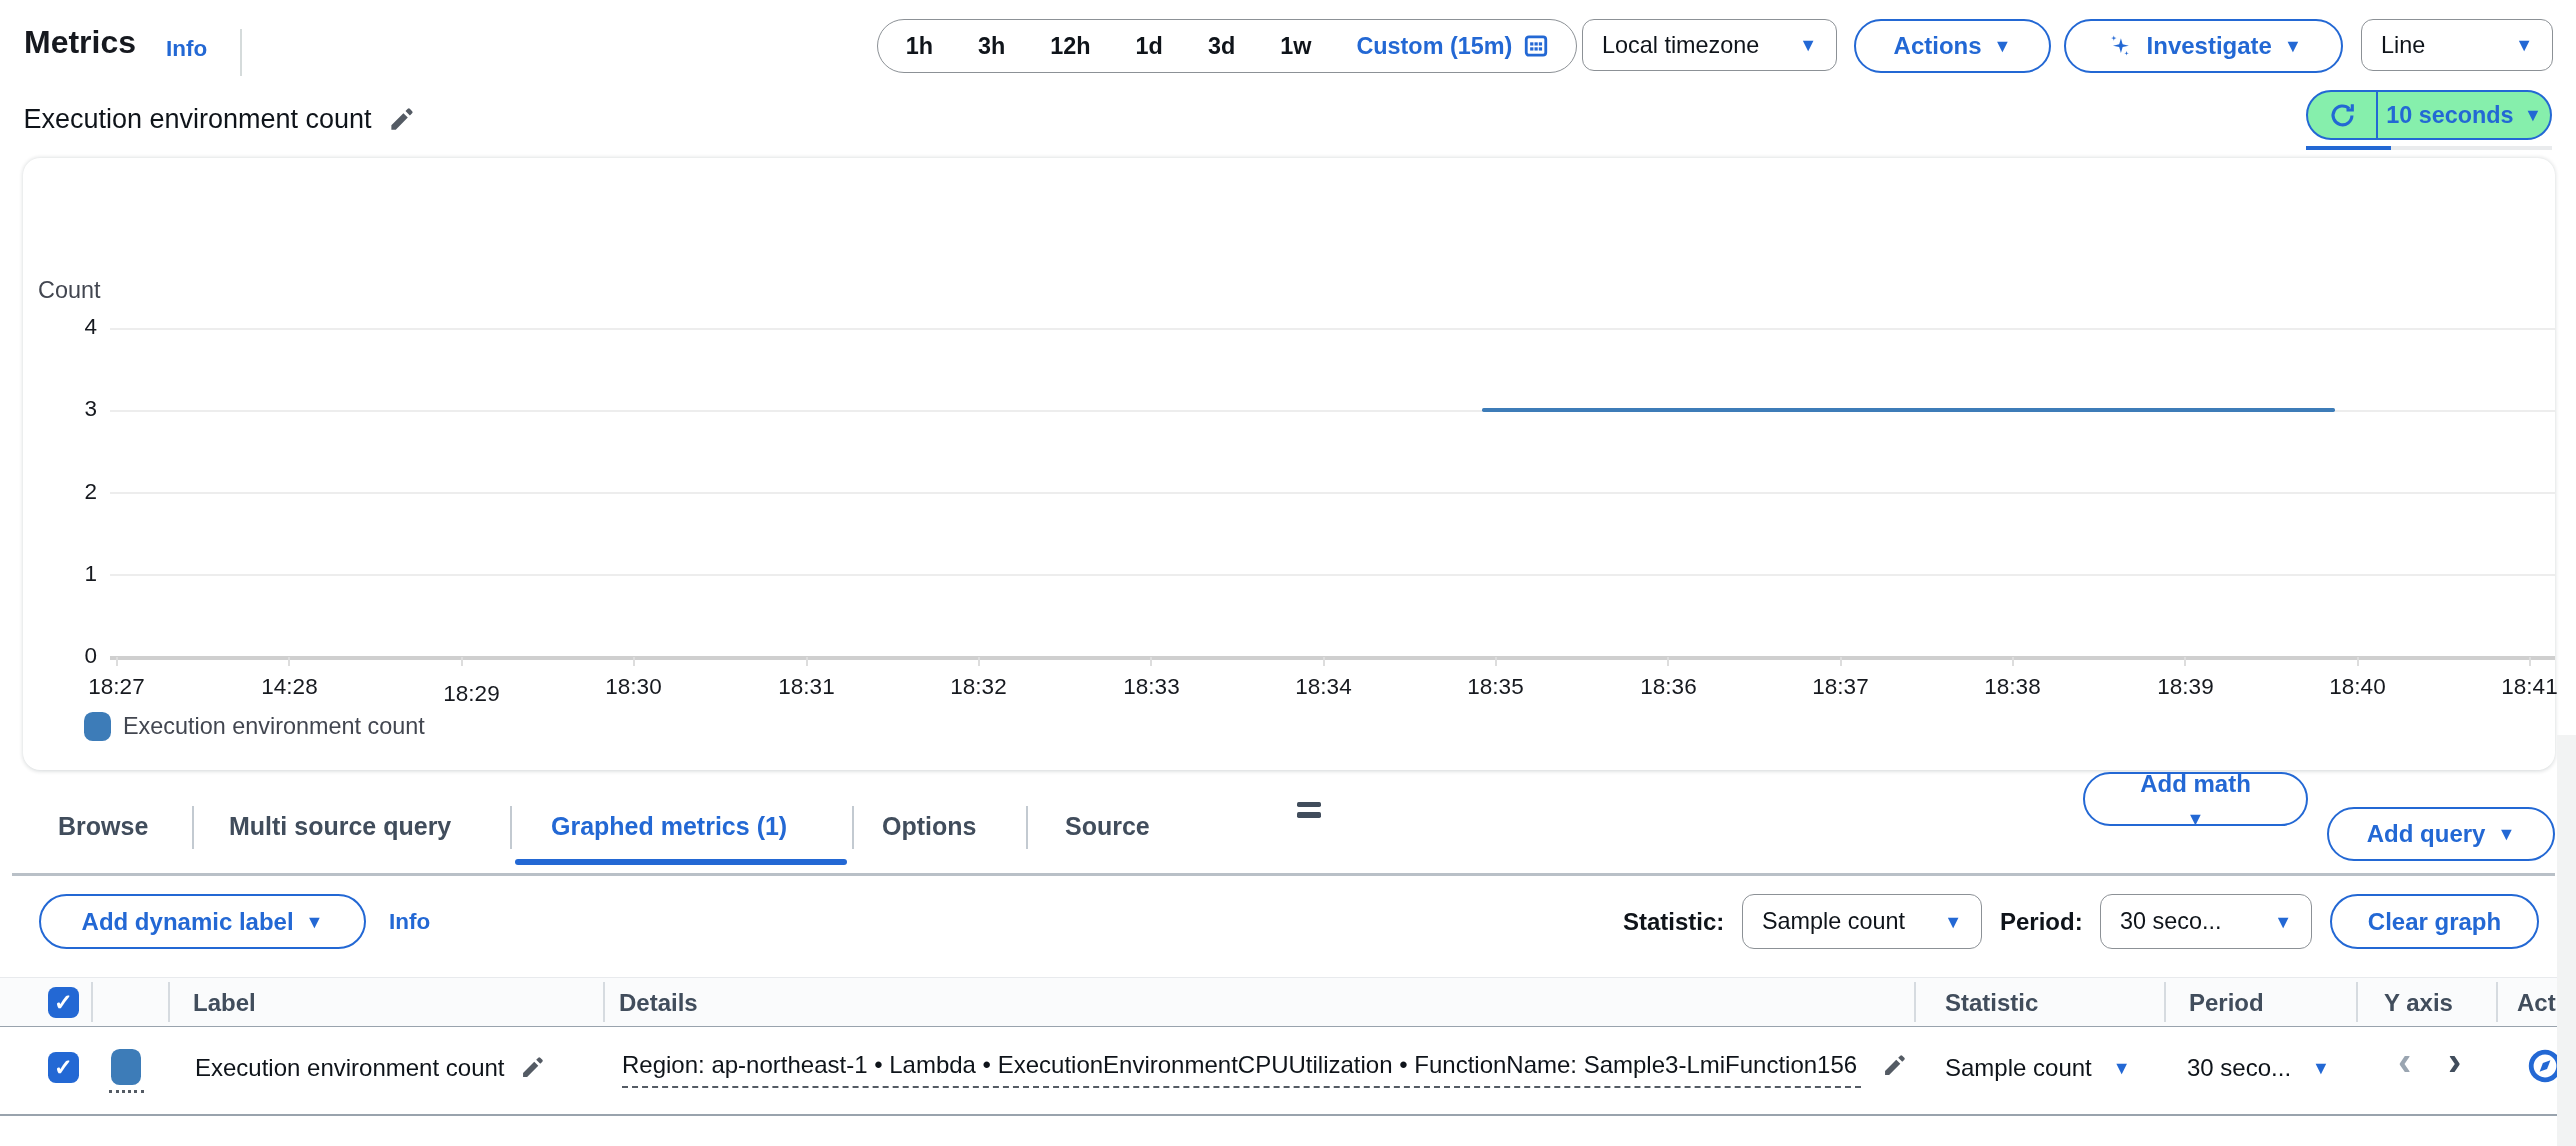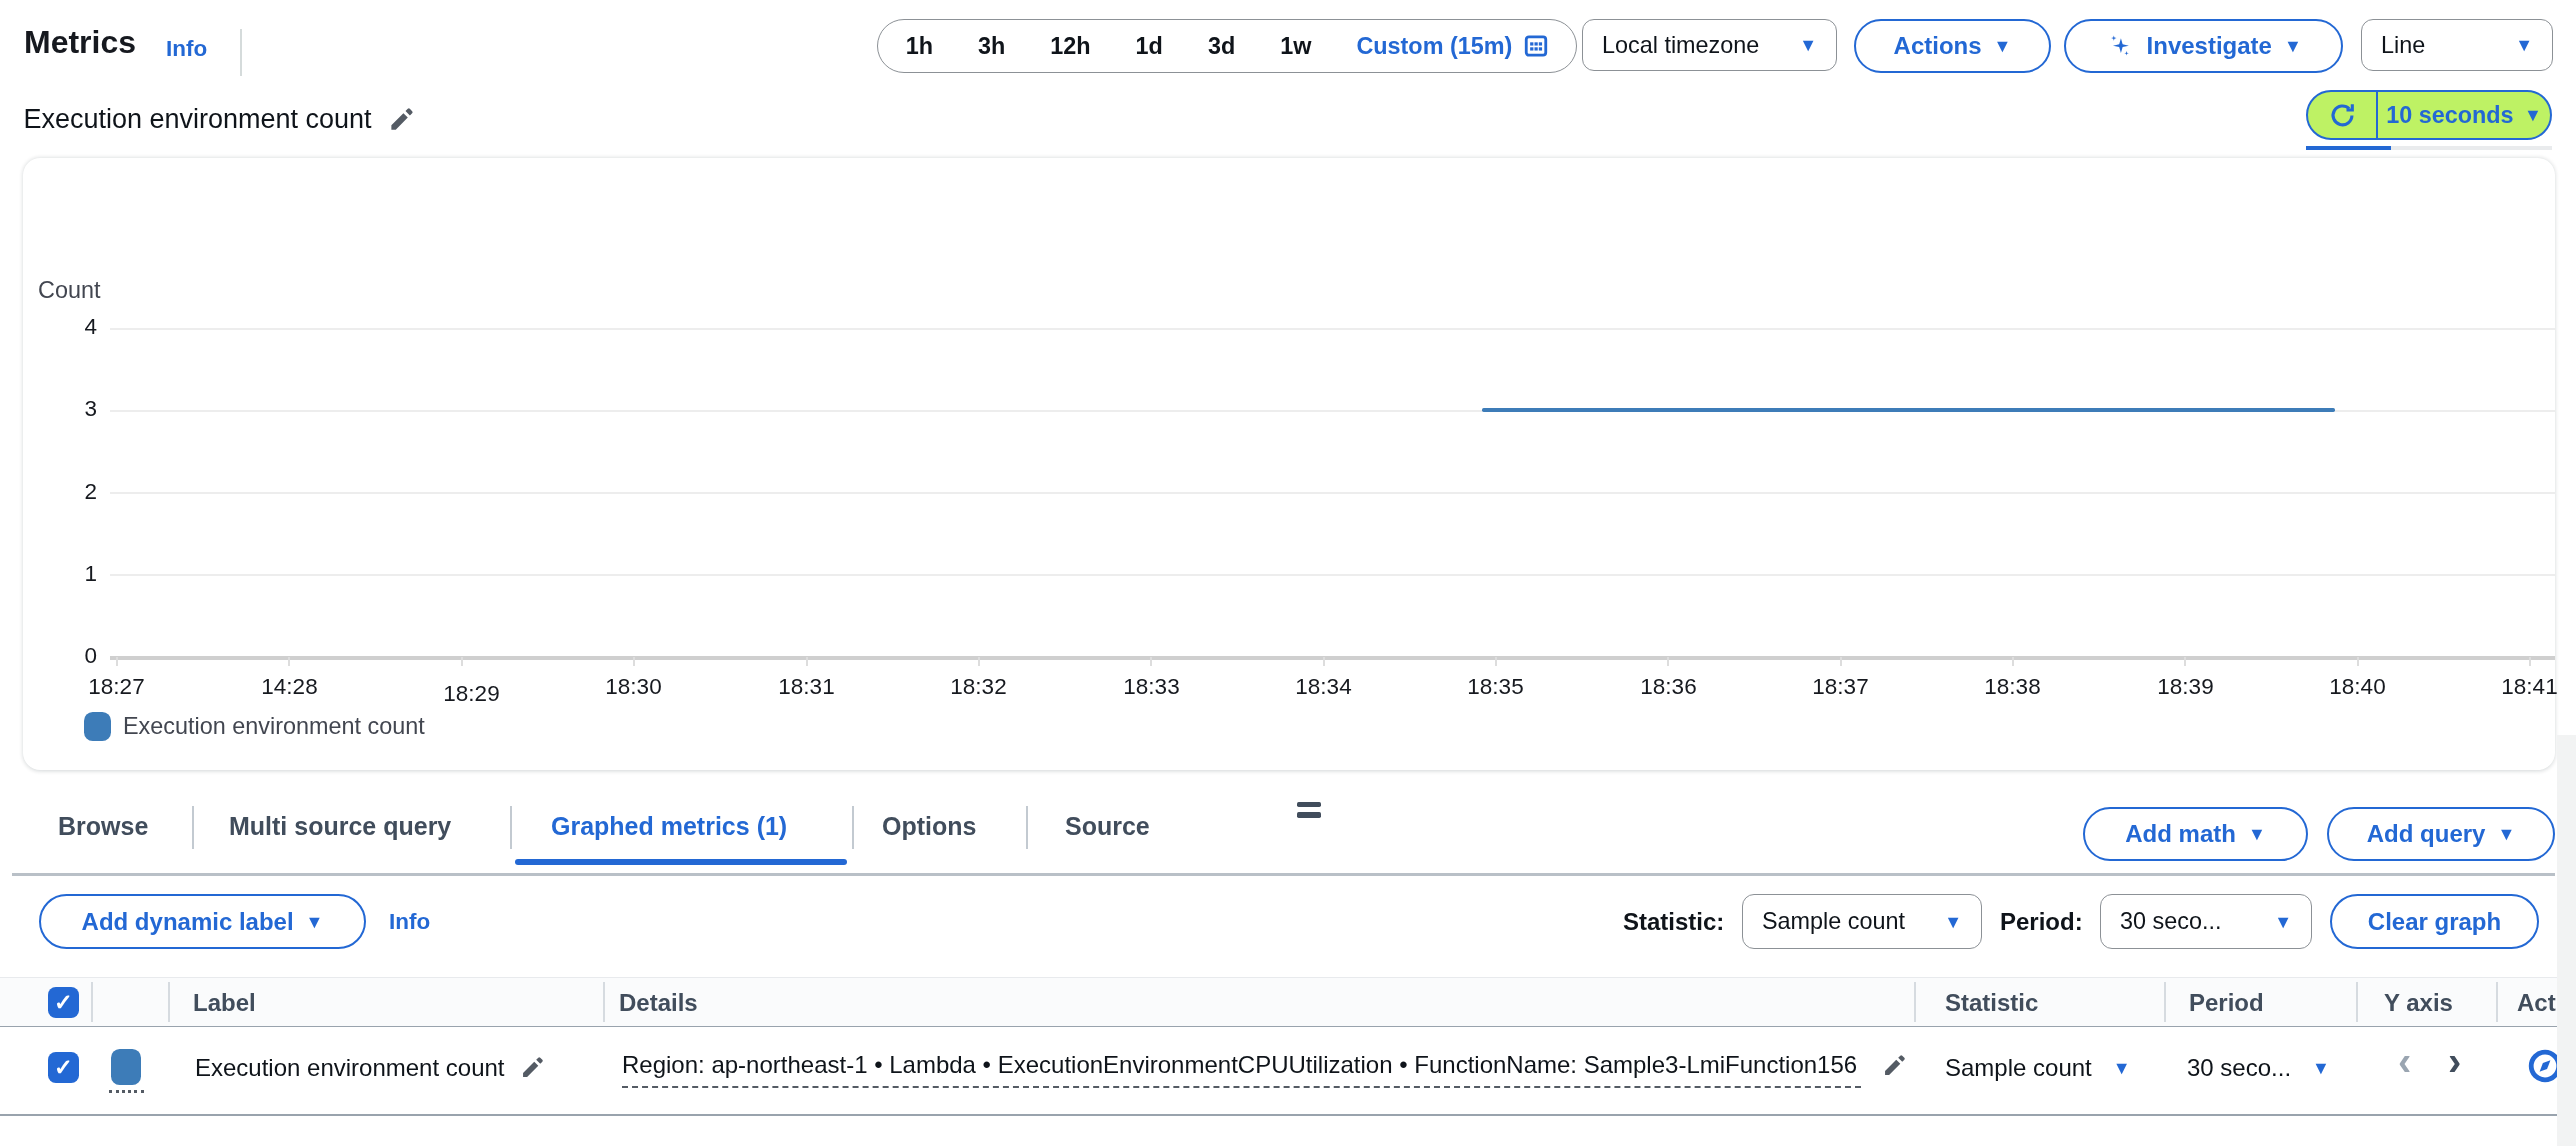--- a/index.html
+++ b/index.html
@@ -46,21 +46,21 @@
   }
   .caret{color:var(--accent);font-size:18px;line-height:1;}
   .tz-btn{left:1582px;top:19px;width:255px;}
   .actions-btn{left:1854px;top:19px;width:197px;}
   .investigate-btn{left:2064px;top:19px;width:279px;}
   .line-select{left:2361px;top:19px;width:192px;}
   
   .graph-title{left:23.4px;top:104px;font-size:27px;color:#0f141a;display:flex;align-items:center;gap:15.6px;}
   .refresh-group{
     left:2306px;top:90px;width:246px;height:50px;border:2.6px solid var(--accent);
-    border-radius:27px;display:flex;align-items:stretch;box-sizing:border-box;background:#bef264;
+    border-radius:27px;display:flex;align-items:stretch;box-sizing:border-box;background:#86efac;
   }
   .refresh-seg{width:68px;display:flex;align-items:center;justify-content:center;border-right:2.6px solid var(--accent);cursor:pointer;}
   .interval-seg{flex:1;display:flex;align-items:center;justify-content:center;gap:10.4px;font-size:23.4px;font-weight:700;color:var(--accent);cursor:pointer;}
   .progress-track{left:2306px;top:146px;width:246px;height:4.3px;background:#e9ebed;}
   .progress-fill{position:absolute;left:0;top:0;height:4.3px;width:85px;background:var(--accent);}
   
   .chart-card{left:23.4px;top:158px;width:2532px;height:612px;background:#fff;border-radius:17.3px;box-shadow:0 0.9px 4.3px rgba(0,28,36,.18);}
   .count-label{left:38px;top:277px;font-size:23.4px;color:#424650;}
   .gridline{position:absolute;height:1.7px;background:var(--grid);}
   .gridline.baseline{height:4.3px;background:var(--baseline);}
@@ -72,21 +72,21 @@
   .legend-swatch{width:27px;height:29px;border-radius:8.7px;background:var(--line);}
   .legend-label{font-size:23.4px;color:#424650;}
   
   .tab{top:812px;font-size:25px;font-weight:700;color:#414d5c;cursor:pointer;white-space:nowrap;}
   .tab.active{color:var(--accent);}
   .tab-div{top:806px;width:1.7px;height:43px;background:#c3cad1;}
   .tab-underline{left:515px;top:859px;width:332px;height:6px;border-radius:3.5px;background:var(--accent);}
   .tabs-rule{left:12px;top:873px;width:2543px;height:2.6px;background:#b9c0c7;}
   .drag-handle{left:1297px;top:802px;width:24px;cursor:grab;}
   .drag-handle div{height:5.2px;background:#414d5c;border-radius:1.7px;margin-bottom:5.2px;}
-  .add-math{left:2083px;top:807px;width:225px;}
+  .add-math{left:2083px;top:772px;width:225px;flex-direction:column;}
   .add-query{left:2327px;top:807px;width:228px;}
   
   .adl-pill{left:39px;top:894px;width:327px;height:55px;}
   .info-toolbar{left:389px;top:909px;}
   .field-label{font-size:24px;font-weight:700;color:#0f141a;}
   .stat-label{left:1623px;top:908px;}
   .stat-select{left:1742px;top:894px;width:240px;height:55px;}
   .period-label{left:2000px;top:908px;}
   .period-select{left:2100px;top:894px;width:212px;height:55px;}
   .clear-graph{left:2330px;top:894px;width:209px;height:55px;}

